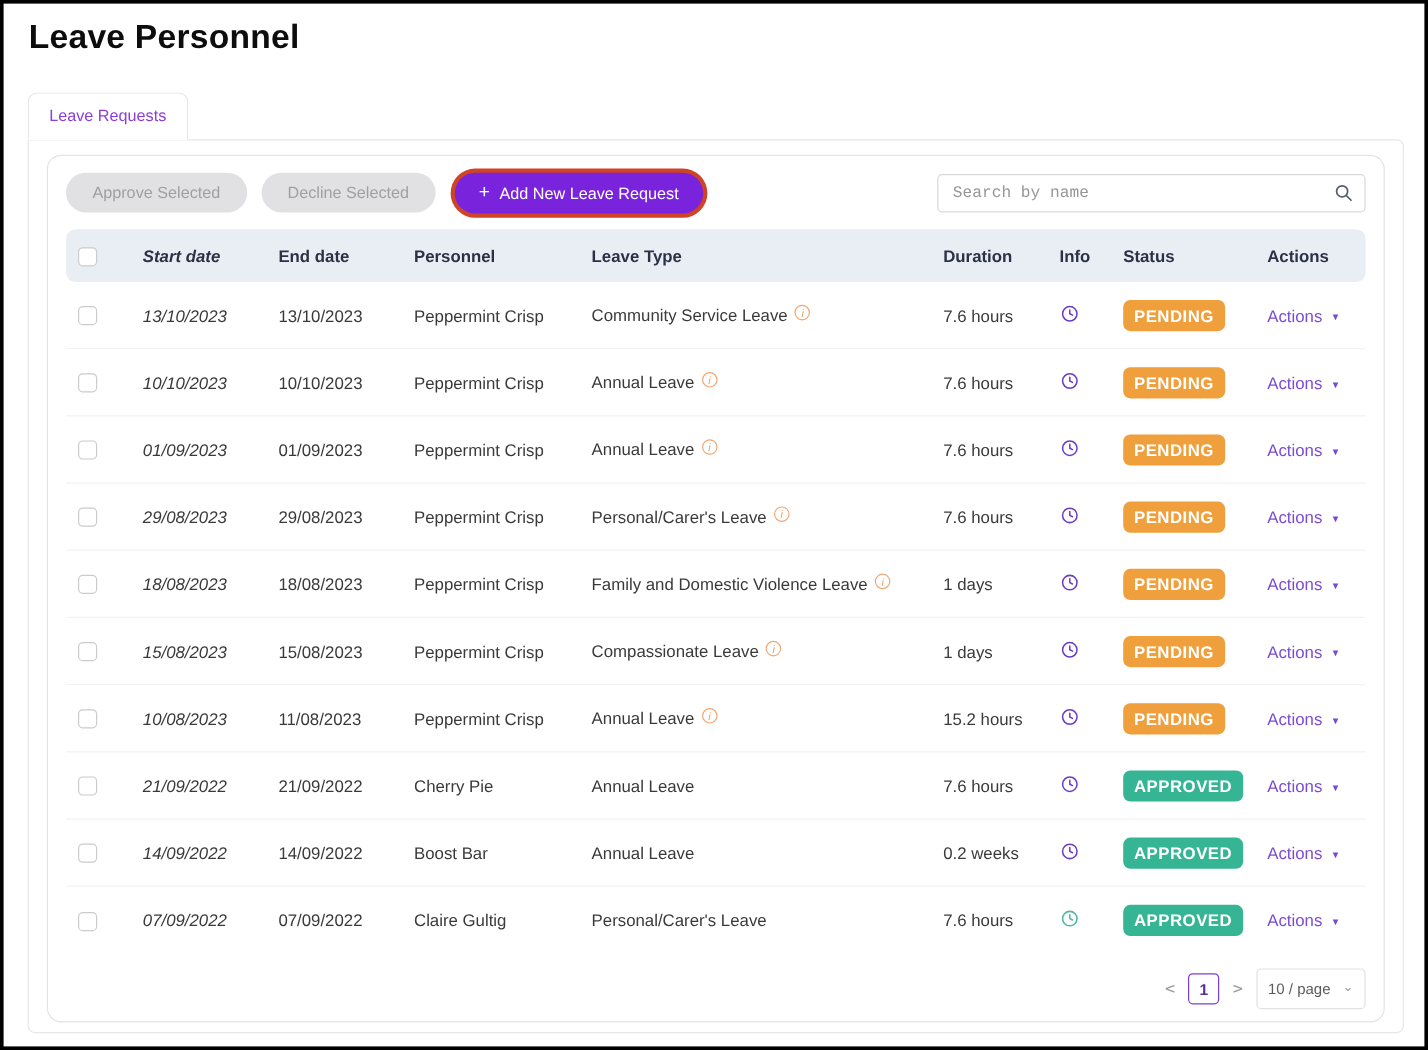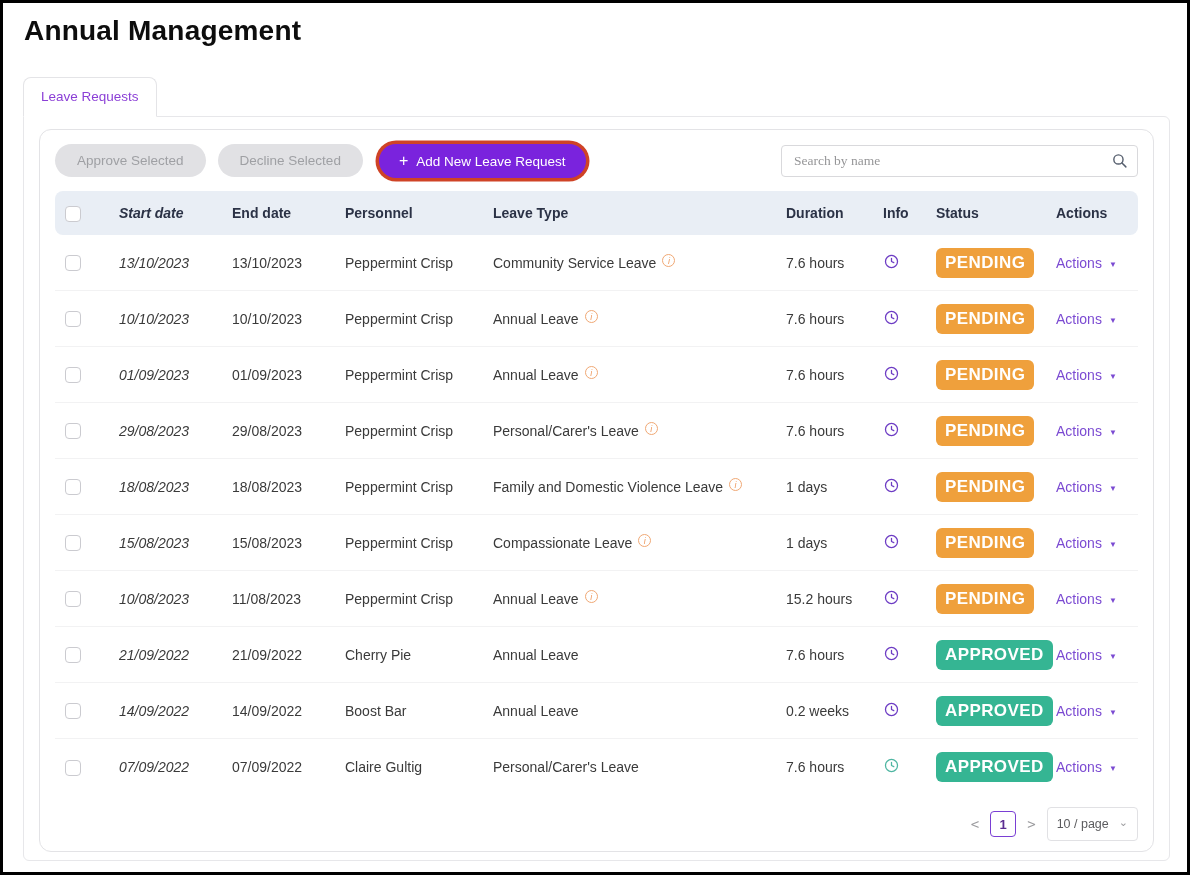--- a/index.html
+++ b/index.html
@@ -74,21 +74,21 @@
     padding: 9px 20px;
     box-shadow: 0 0 0 3.5px var(--ring-red);
     margin-left: 4px;
   }
   .btn-primary .plus { font-size: 16px; font-weight: 400; line-height: 1; }
   .search-wrap { position: relative; width: 357px; }
   .search-input {
     width: 100%; height: 32px;
     border: 1px solid #d9d9dc; border-radius: 4px;
     padding: 0 34px 0 12px;
-    font-size: 13.5px; font-family: Liberation Serif, serif; color: #333;
+    font-size: 13.5px; font-family: Liberation Mono, monospace; color: #333;
     outline: none;
   }
   .search-input::placeholder { color: #969698; }
   .search-icon {
     position: absolute; right: 10px; top: 7px;
     width: 17px; height: 17px; color: #555e6d;
     cursor: pointer;
   }
   
   .table { margin-top: 13px; }
@@ -119,21 +119,21 @@
     width: 13px; height: 13px;
     border: 1px solid var(--info-orange); border-radius: 50%;
     color: #ef9d64; font-size: 9px; font-style: italic;
     margin-left: 6px; vertical-align: 4px; cursor: pointer;
   }
   .clock { width: 17px; height: 17px; cursor: pointer; }
   .clock-purple { color: var(--clock-purple); }
   .clock-teal { color: var(--clock-teal); }
   .badge {
     display: inline-block; padding: 5px 9px; border-radius: 6px;
-    color: #fff; font-size: 17px; font-weight: 700; letter-spacing: 0.4px;
+    color: #fff; font-size: 14px; font-weight: 700; letter-spacing: 0.4px;
   }
   .badge-pending { background: var(--pending); }
   .badge-approved { background: var(--approved); }
   .actions-link { color: var(--link-purple); cursor: pointer; white-space: nowrap; }
   .actions-link .caret { font-size: 8px; margin-left: 7px; vertical-align: 1px; }
   
   .pagination {
     margin-top: 12px; display: flex; justify-content: flex-end;
     align-items: center; gap: 11px; padding-right: 0;
   }
@@ -148,21 +148,21 @@
     display: flex; align-items: center; gap: 10px; padding: 16px 9px;
     color: #5b5b5e; font-size: 12.5px; cursor: pointer;
   }
   .pg-size .chev { color: #9b9b9e; font-size: 11px; margin-top: -4px; }
 </style>
 </head>
 <body>
 
 <div class="frame">
 
-  <h1 class="page-title">Annual Management</h1>
+  <h1 class="page-title">Leave Personnel</h1>
 
   <div class="tabs">
     <div class="tab">
       <span>Leave Requests</span>
     </div>
   </div>
 
   <div class="panel">
     <div class="card">
 

